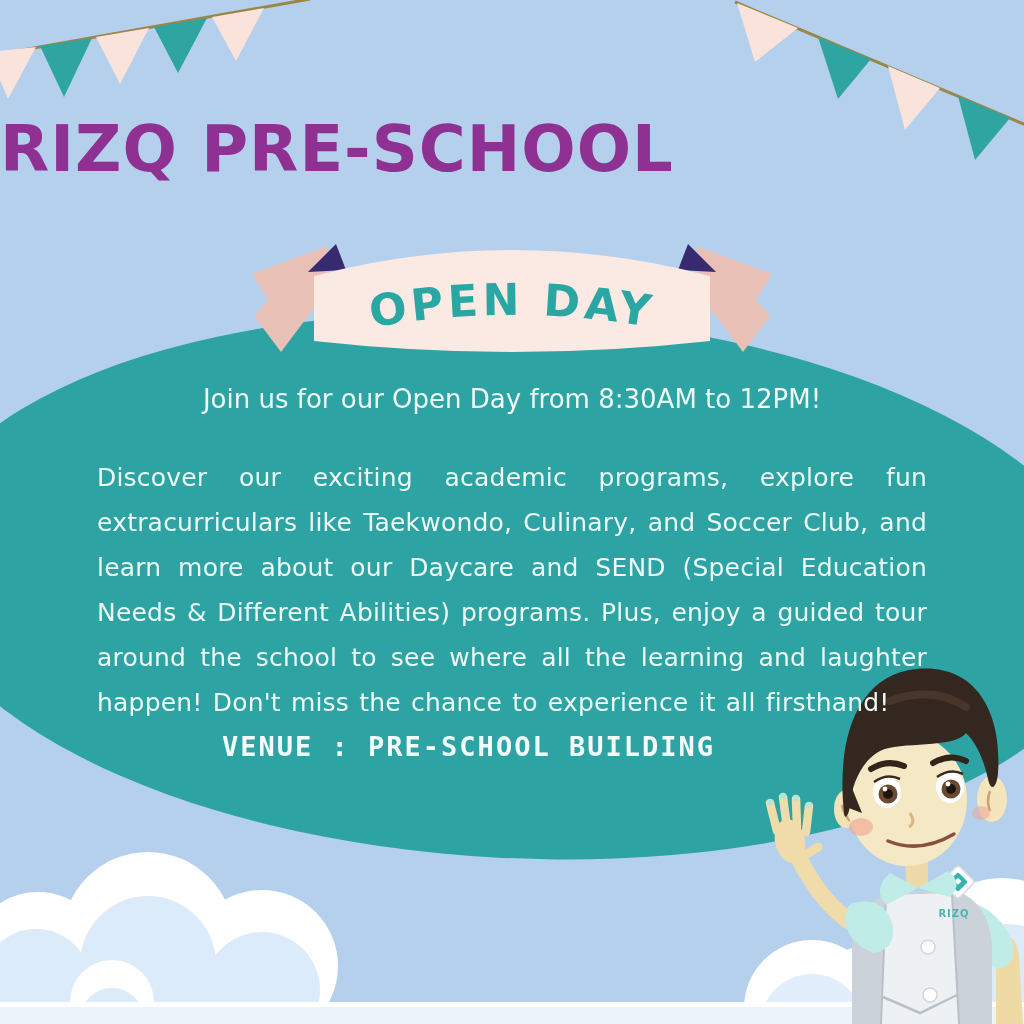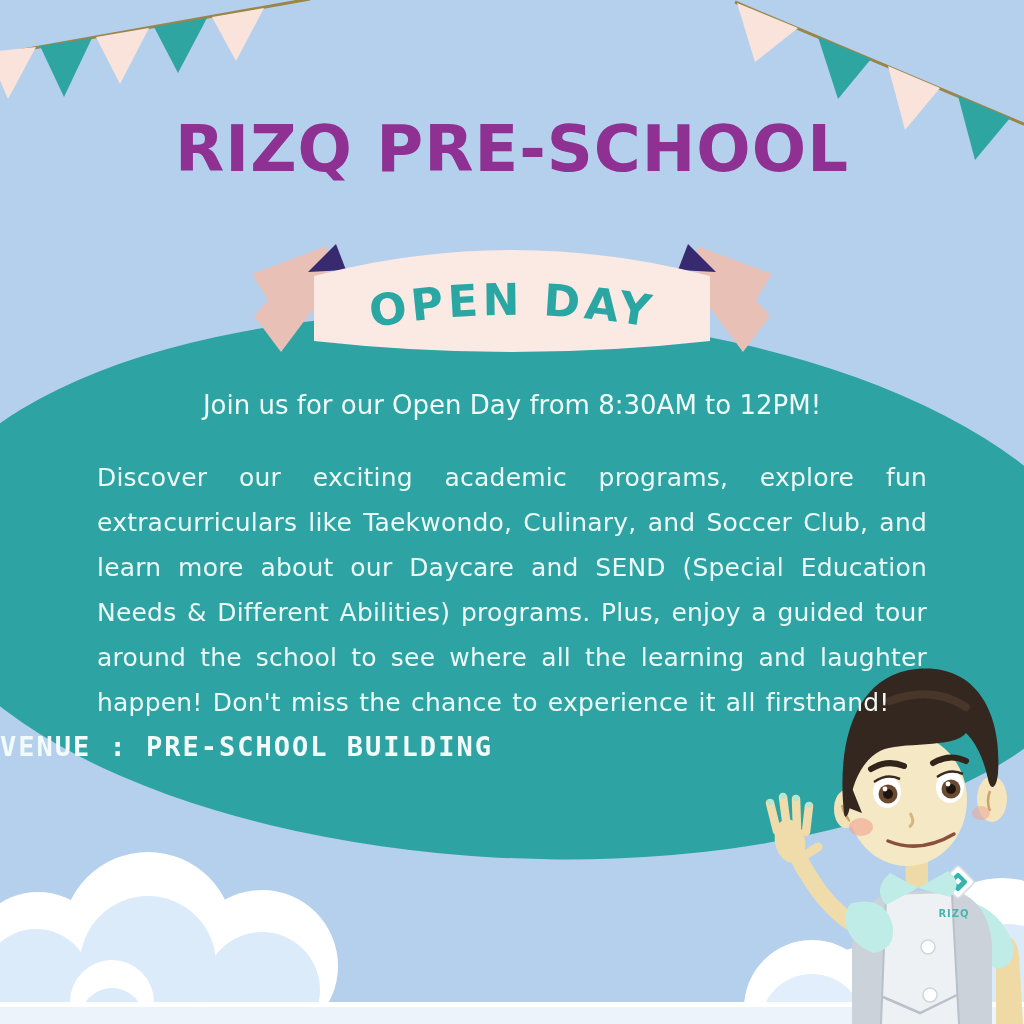--- a/index.html
+++ b/index.html
@@ -9,41 +9,41 @@
     background:#b5d0ec;
     overflow:hidden;
     font-family:"DejaVu Sans",sans-serif;
   }
   svg{position:absolute;left:0;top:0;}
   .bg{z-index:1;}
   .boy{z-index:3;}
   .txt{position:absolute;z-index:5;}
   .title{
     left:0;top:112px;width:1024px;
-    text-align:center;
+    text-align:left;
     font-size:64px;font-weight:bold;
     letter-spacing:1px;
     color:#8e3192;
   }
   .intro{
     left:0;top:384px;width:1024px;
     text-align:center;
     font-size:26px;
     color:#f0fbf9;
-    margin-top:6px;
   }
   .bodytext{
     left:97px;top:455px;width:830px;
     text-align:justify;
     font-size:25px;line-height:45px;
     word-spacing:2px;letter-spacing:.2px;
     color:#ecf9f6;
   }
   .venue{
     left:0;top:731px;width:937px;
+    text-align:center;
     font-family:"DejaVu Sans Mono",monospace;
     font-weight:bold;
     font-size:27px;letter-spacing:2px;
     color:#f2fbf9;
   }
   .openday-text{
     font-family:"DejaVu Sans",sans-serif;
     font-weight:bold;
     font-size:44px;
     letter-spacing:4px;

